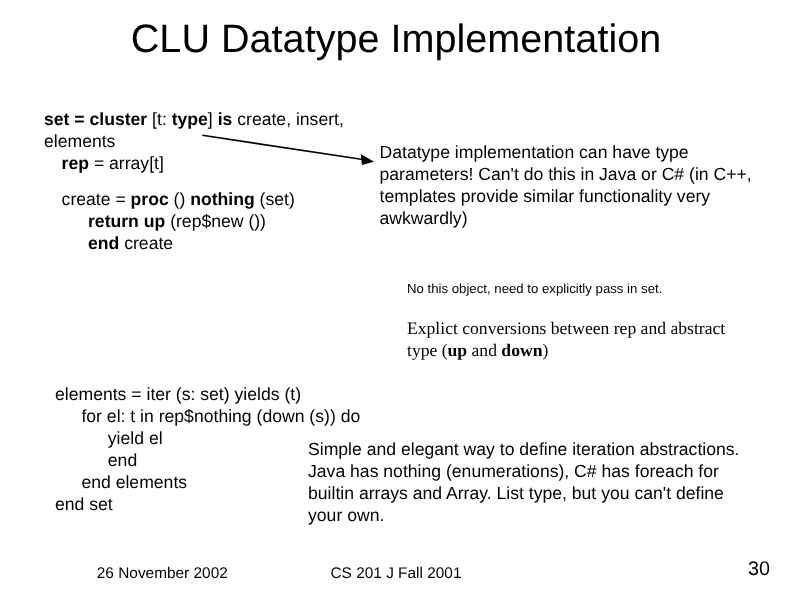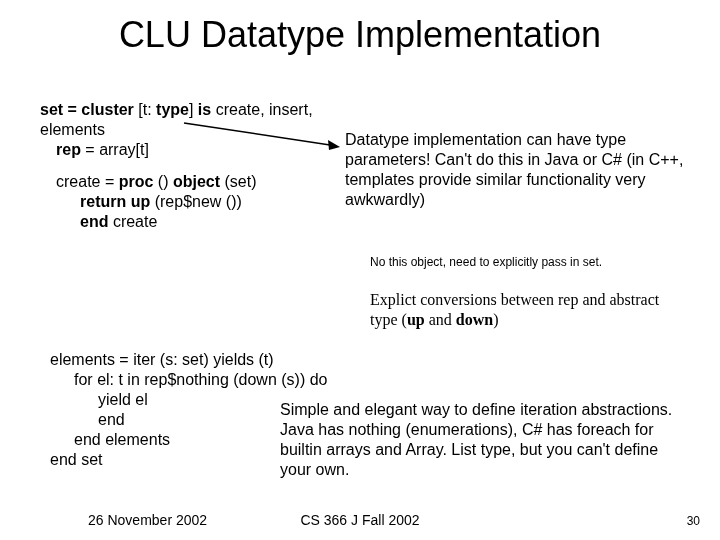--- a/index.html
+++ b/index.html
@@ -101,21 +101,21 @@
     left: 0;
     right: 0;
     bottom: 12px;
     text-align: center;
     font-size: 14px;
   }
   .footer-right {
     position: absolute;
     right: 20px;
     bottom: 12px;
-    font-size: 12px;
+    font-size: 18px;
     text-align: center;
   }
   svg.arrow {
     position: absolute;
     left: 180px;
     top: 117px;
     width: 160px;
     height: 36px;
     pointer-events: none;
   }
@@ -134,21 +134,21 @@
 
   <div class="code">
     <div>
       <span class="b">set = cluster </span><span>[t: </span><span class="b">type</span><span>] </span><span class="b">is </span><span>create, insert, elements</span>
     </div>
     <div style="padding-left:16px;">
       <span class="b">rep </span><span>= array[t]</span>
     </div>
     <div style="height:12px;"></div>
     <div style="padding-left:16px;">
-      <span>create = </span><span class="b">proc</span><span> () </span><span class="b">object</span><span> (set)</span>
+      <span>create = </span><span class="b">proc</span><span> () </span><span class="b">nothing</span><span> (set)</span>
     </div>
     <div style="padding-left:40px;">
       <span class="b">return </span><span class="b">up </span><span>(rep$new ())</span>
     </div>
     <div style="padding-left:40px;">
       <span class="b">end </span><span>create</span>
     </div>
   </div>
 
   <div class="note1">Datatype implementation can have type parameters!  Can't do this in Java or C# (in C++, templates provide similar functionality very awkwardly)</div>
@@ -176,16 +176,16 @@
       <span class="b">end</span><span> elements</span>
     </div>
     <div>
       <span class="b">end</span><span> set</span>
     </div>
   </div>
 
   <div class="note3">Simple and elegant way to define iteration abstractions.  Java has nothing (enumerations), C# has foreach for builtin arrays and Array. List type, but you can't define your own.</div>
 
   <div class="footer-left">26 November 2002</div>
-  <div class="footer-center">CS 366 J Fall 2002</div>
+  <div class="footer-center">CS 201 J Fall 2001</div>
   <div class="footer-right">30</div>
 
 </div>
 
 </body></html>

